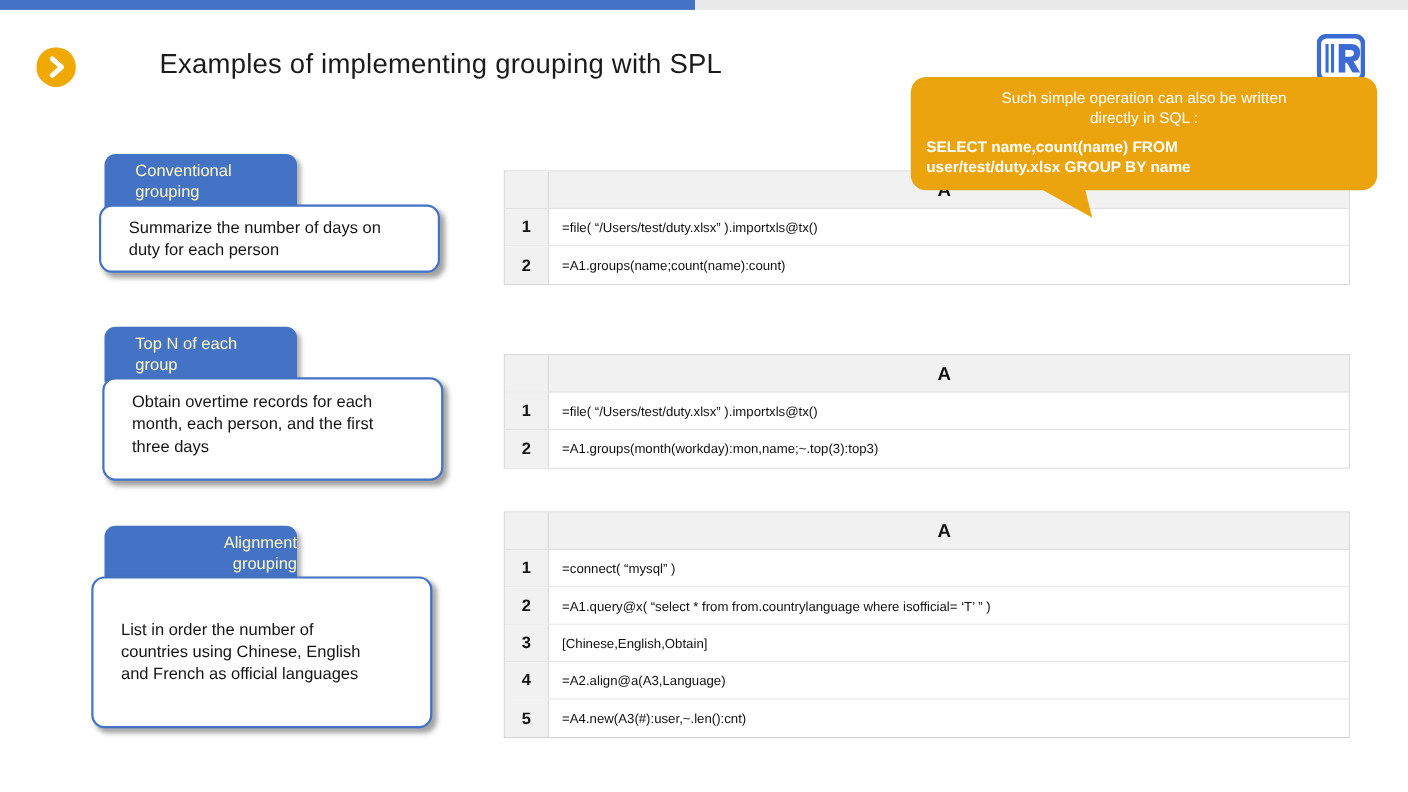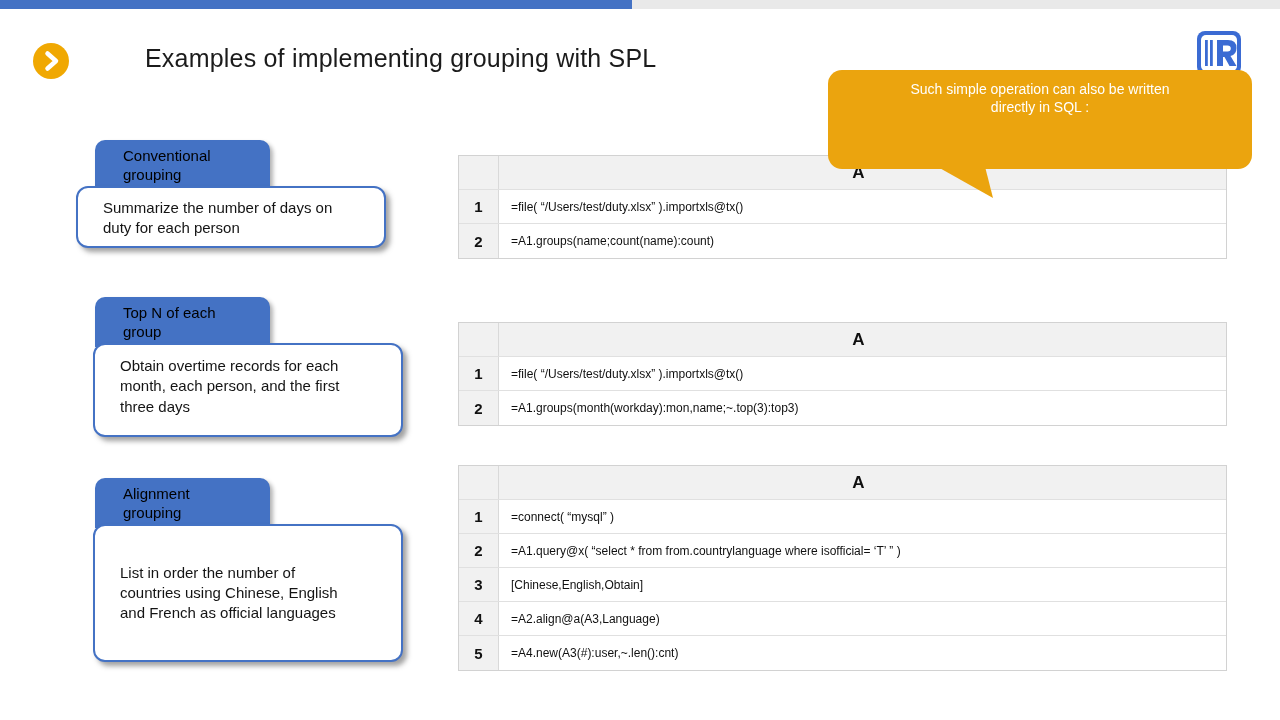--- a/index.html
+++ b/index.html
@@ -32,32 +32,32 @@
   .callout{
     left:828px;top:42px;width:424px;min-height:99px;background:var(--accent-orange);
     border-radius:14px;padding:10px 12px 12px;z-index:6;color:#fff;margin-top:28px;
   }
   .callout-intro{font-size:14px;text-align:center;line-height:1.32;white-space:pre-line;}
   .callout-sql{font-size:14px;font-weight:700;text-align:left;line-height:1.32;margin-top:7px;padding:0 2px;white-space:pre-line;}
   .callout-tail{left:884px;top:138px;width:115px;height:64px;z-index:5;}
 
   
   .group-tab{
-    width:175px;height:50px;background:var(--accent-blue);color:#000000;font-size:15px;
+    width:175px;height:50px;background:var(--accent-blue);color:#fef9c3;font-size:15px;
     line-height:1.25;padding:7px 0 0 28px;border-radius:10px 10px 0 0;white-space:pre-line;
     box-shadow:3px 3px 4px rgba(0,0,0,.3);z-index:1;
   }
   .group-body{
     width:310px;background:#fff;border:2.5px solid var(--accent-blue);border-radius:12px;
     font-size:15px;color:#141414;line-height:1.35;white-space:pre-line;
     box-shadow:4px 4px 5px rgba(70,70,70,.5);z-index:2;
   }
-  .tab1{left:95px;top:140px;} .body1{left:76px;top:186px;height:62px;padding:10px 10px 0 25px;}
+  .tab1{left:95px;top:140px;} .body1{left:90px;top:186px;height:62px;padding:10px 10px 0 25px;}
   .tab2{left:95px;top:297px;} .body2{left:93px;top:343px;height:94px;padding:11px 10px 16px 25px;}
-  .tab3{left:95px;top:478px;} .body3{left:93px;top:524px;height:138px;padding:0 10px 0 25px;display:flex;align-items:center;}
+  .tab3{left:95px;top:478px;text-align:right;} .body3{left:83px;top:524px;height:138px;padding:0 10px 0 25px;display:flex;align-items:center;}
 
   
   .spl-table{left:458px;width:769px;border:1px solid #D2D2D2;background:#fff;}
   .t1{top:155px;} .t2{top:322px;} .t3{top:465px;}
   .trow{display:flex;height:34px;background:#fff;border-bottom:1px solid #E0E0E0;}
   .trow:last-child{border-bottom:none;}
   .trow.header-row{background:var(--table-header-bg);}
   .num{flex:0 0 40px;width:40px;background:var(--table-header-bg);border-right:1px solid #D9D9D9;
        display:flex;align-items:center;justify-content:center;font-weight:700;font-size:15px;color:#111;}
   .code{flex:1;display:flex;align-items:center;padding:0 8px 0 12px;font-size:12px;color:#101010;white-space:nowrap;overflow:hidden;}
@@ -86,20 +86,22 @@
       <rect x="8" y="9" width="2.8" height="26" fill="#3B6BD3"></rect>
       <rect x="13" y="9" width="2.8" height="26" fill="#3B6BD3"></rect>
       <path fill="#3B6BD3" fill-rule="evenodd" d="M20 9 H31 Q39.5 9 39.5 17 Q39.5 23.5 33.5 25 L39.5 35 H32.5 L27.5 26 H26 V35 H20 Z
            M26 14.5 V20.5 H30.5 Q33.8 20.5 33.8 17.5 Q33.8 14.5 30.5 14.5 Z"></path>
     </svg>
   </div>
 
   <div class="abs callout">
     <div class="callout-intro">Such simple operation can also be written
 directly in SQL :</div>
+    <div class="callout-sql">SELECT name,count(name) FROM
+user/test/duty.xlsx GROUP BY name</div>
   </div>
   <svg class="abs callout-tail" width="115" height="64" viewBox="0 0 115 64">
     <polygon points="4,1 94,1 109,60" fill="#EBA40E"></polygon>
   </svg>
 
   <div class="abs group-tab tab1">Conventional
 grouping</div>
   <div class="abs group-body body1">Summarize the number of days on
 duty for each person</div>
 

